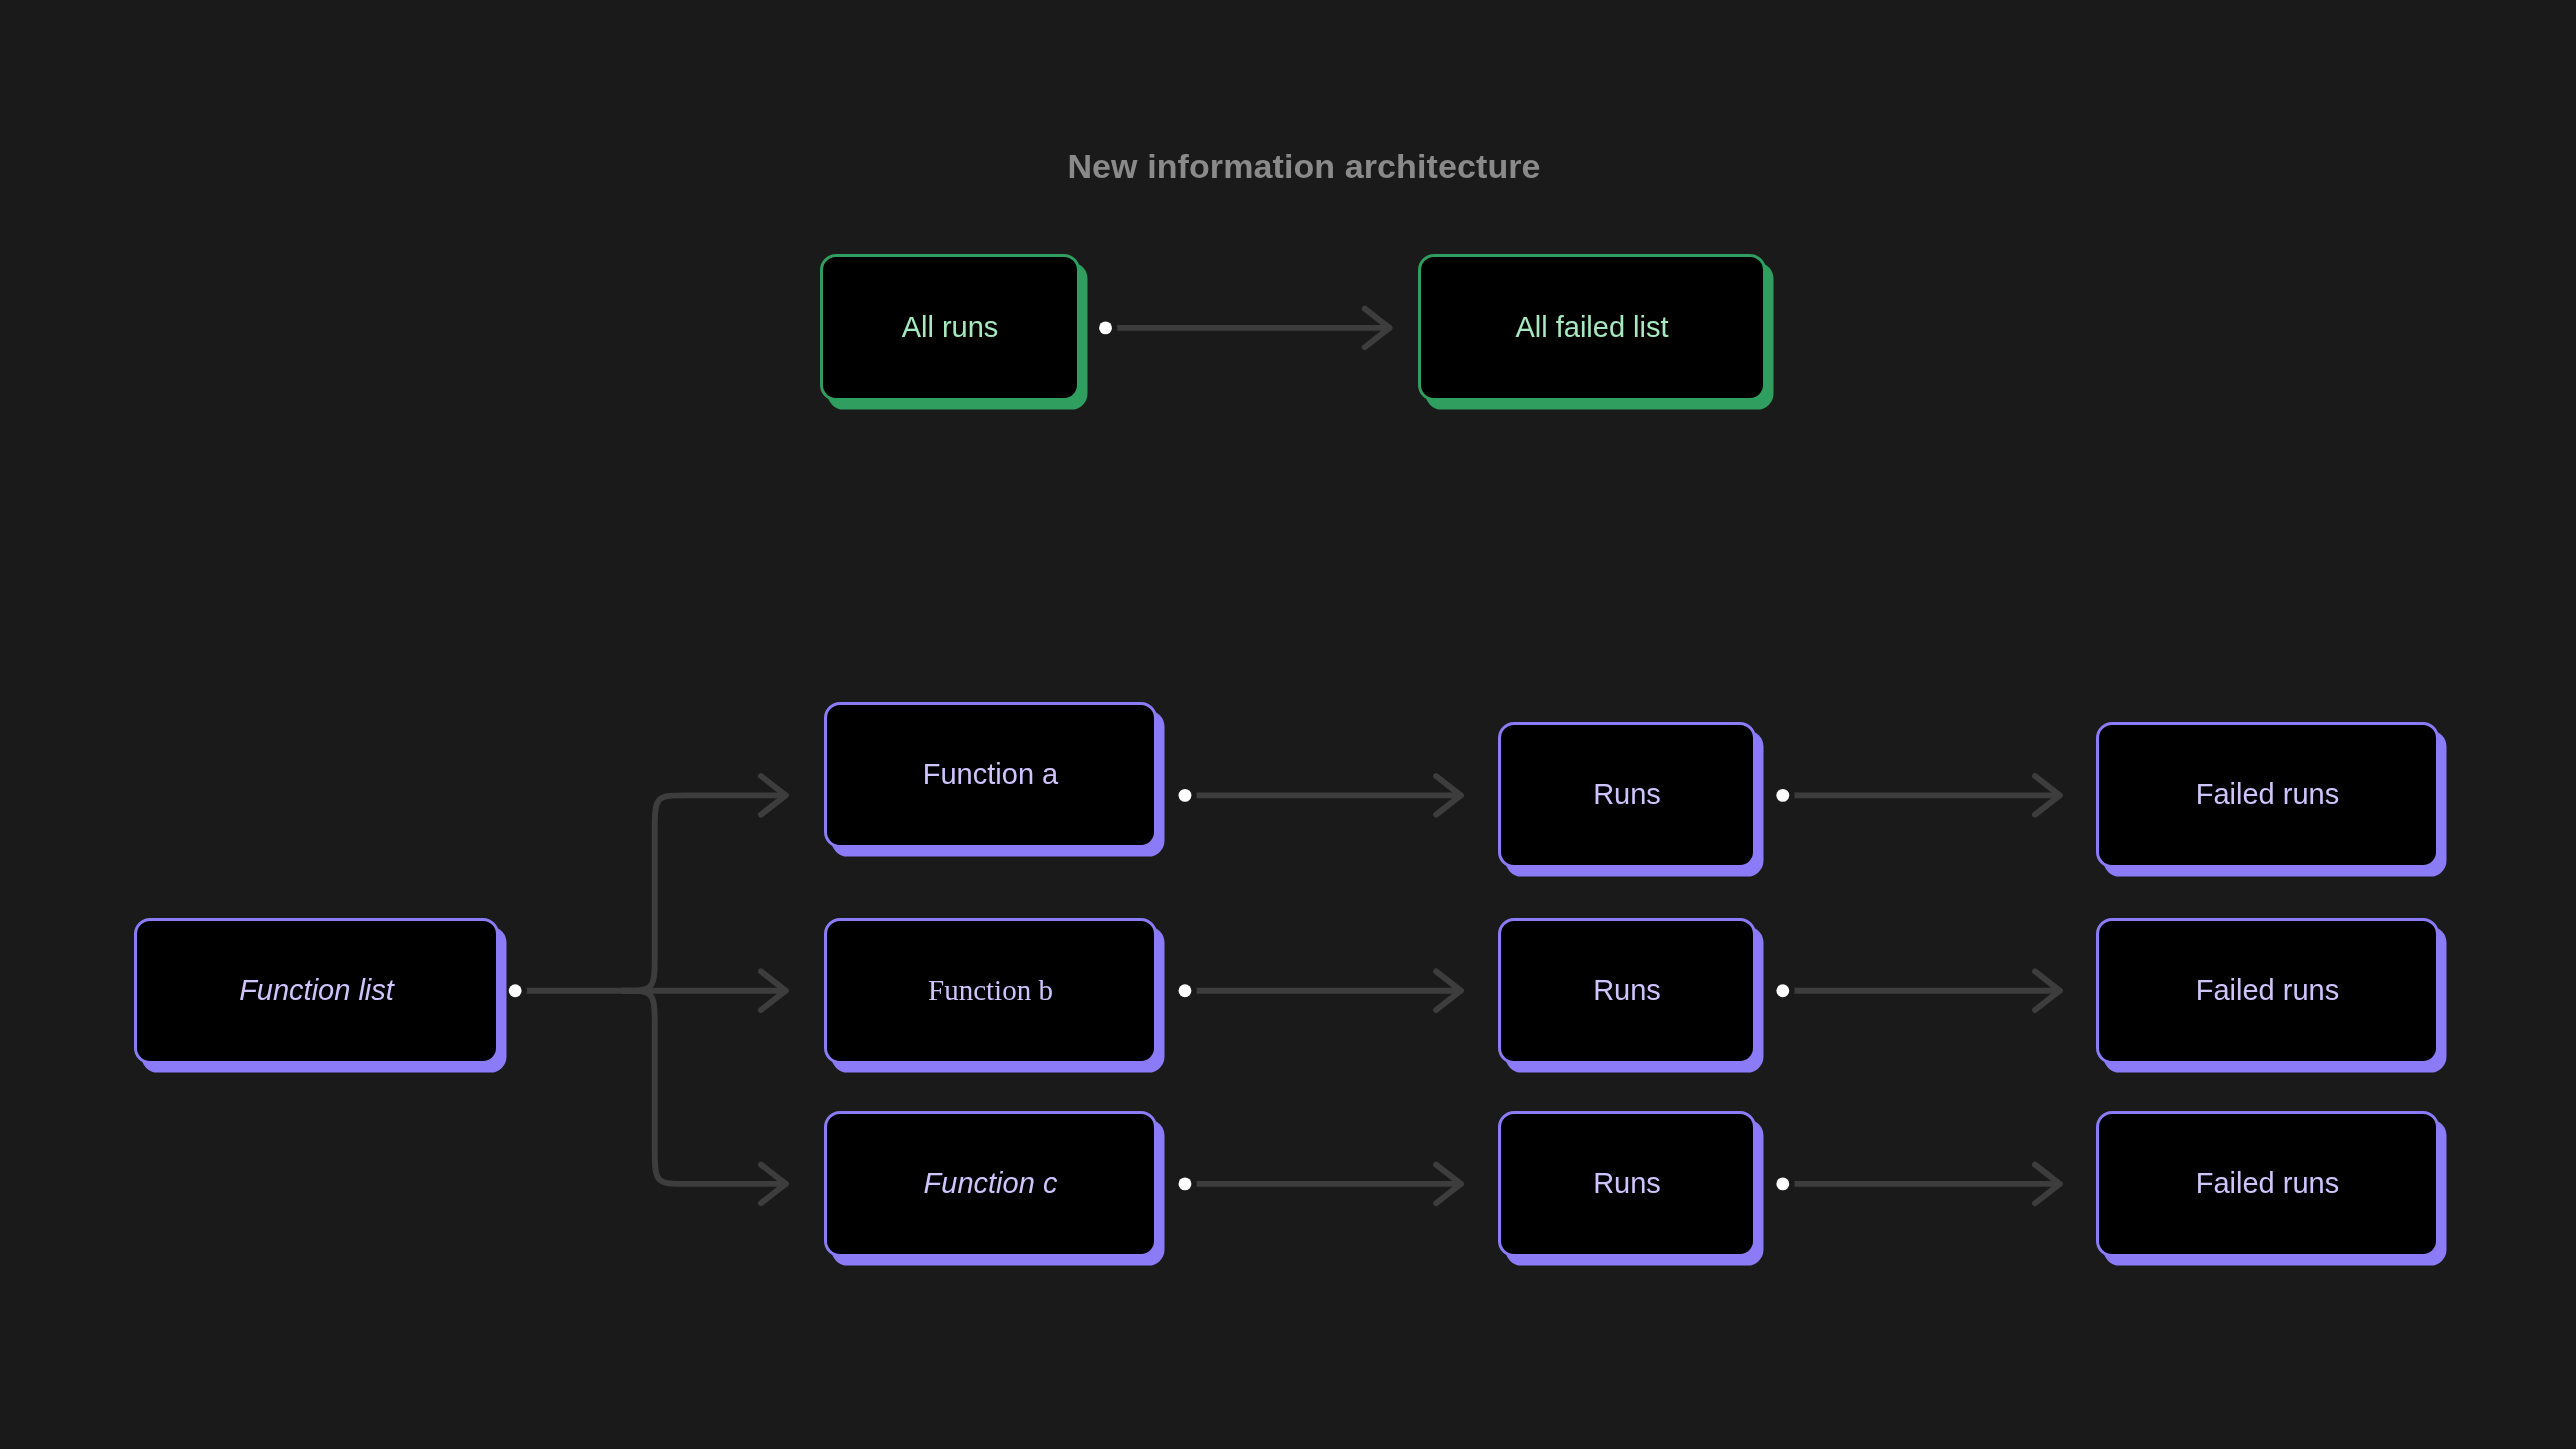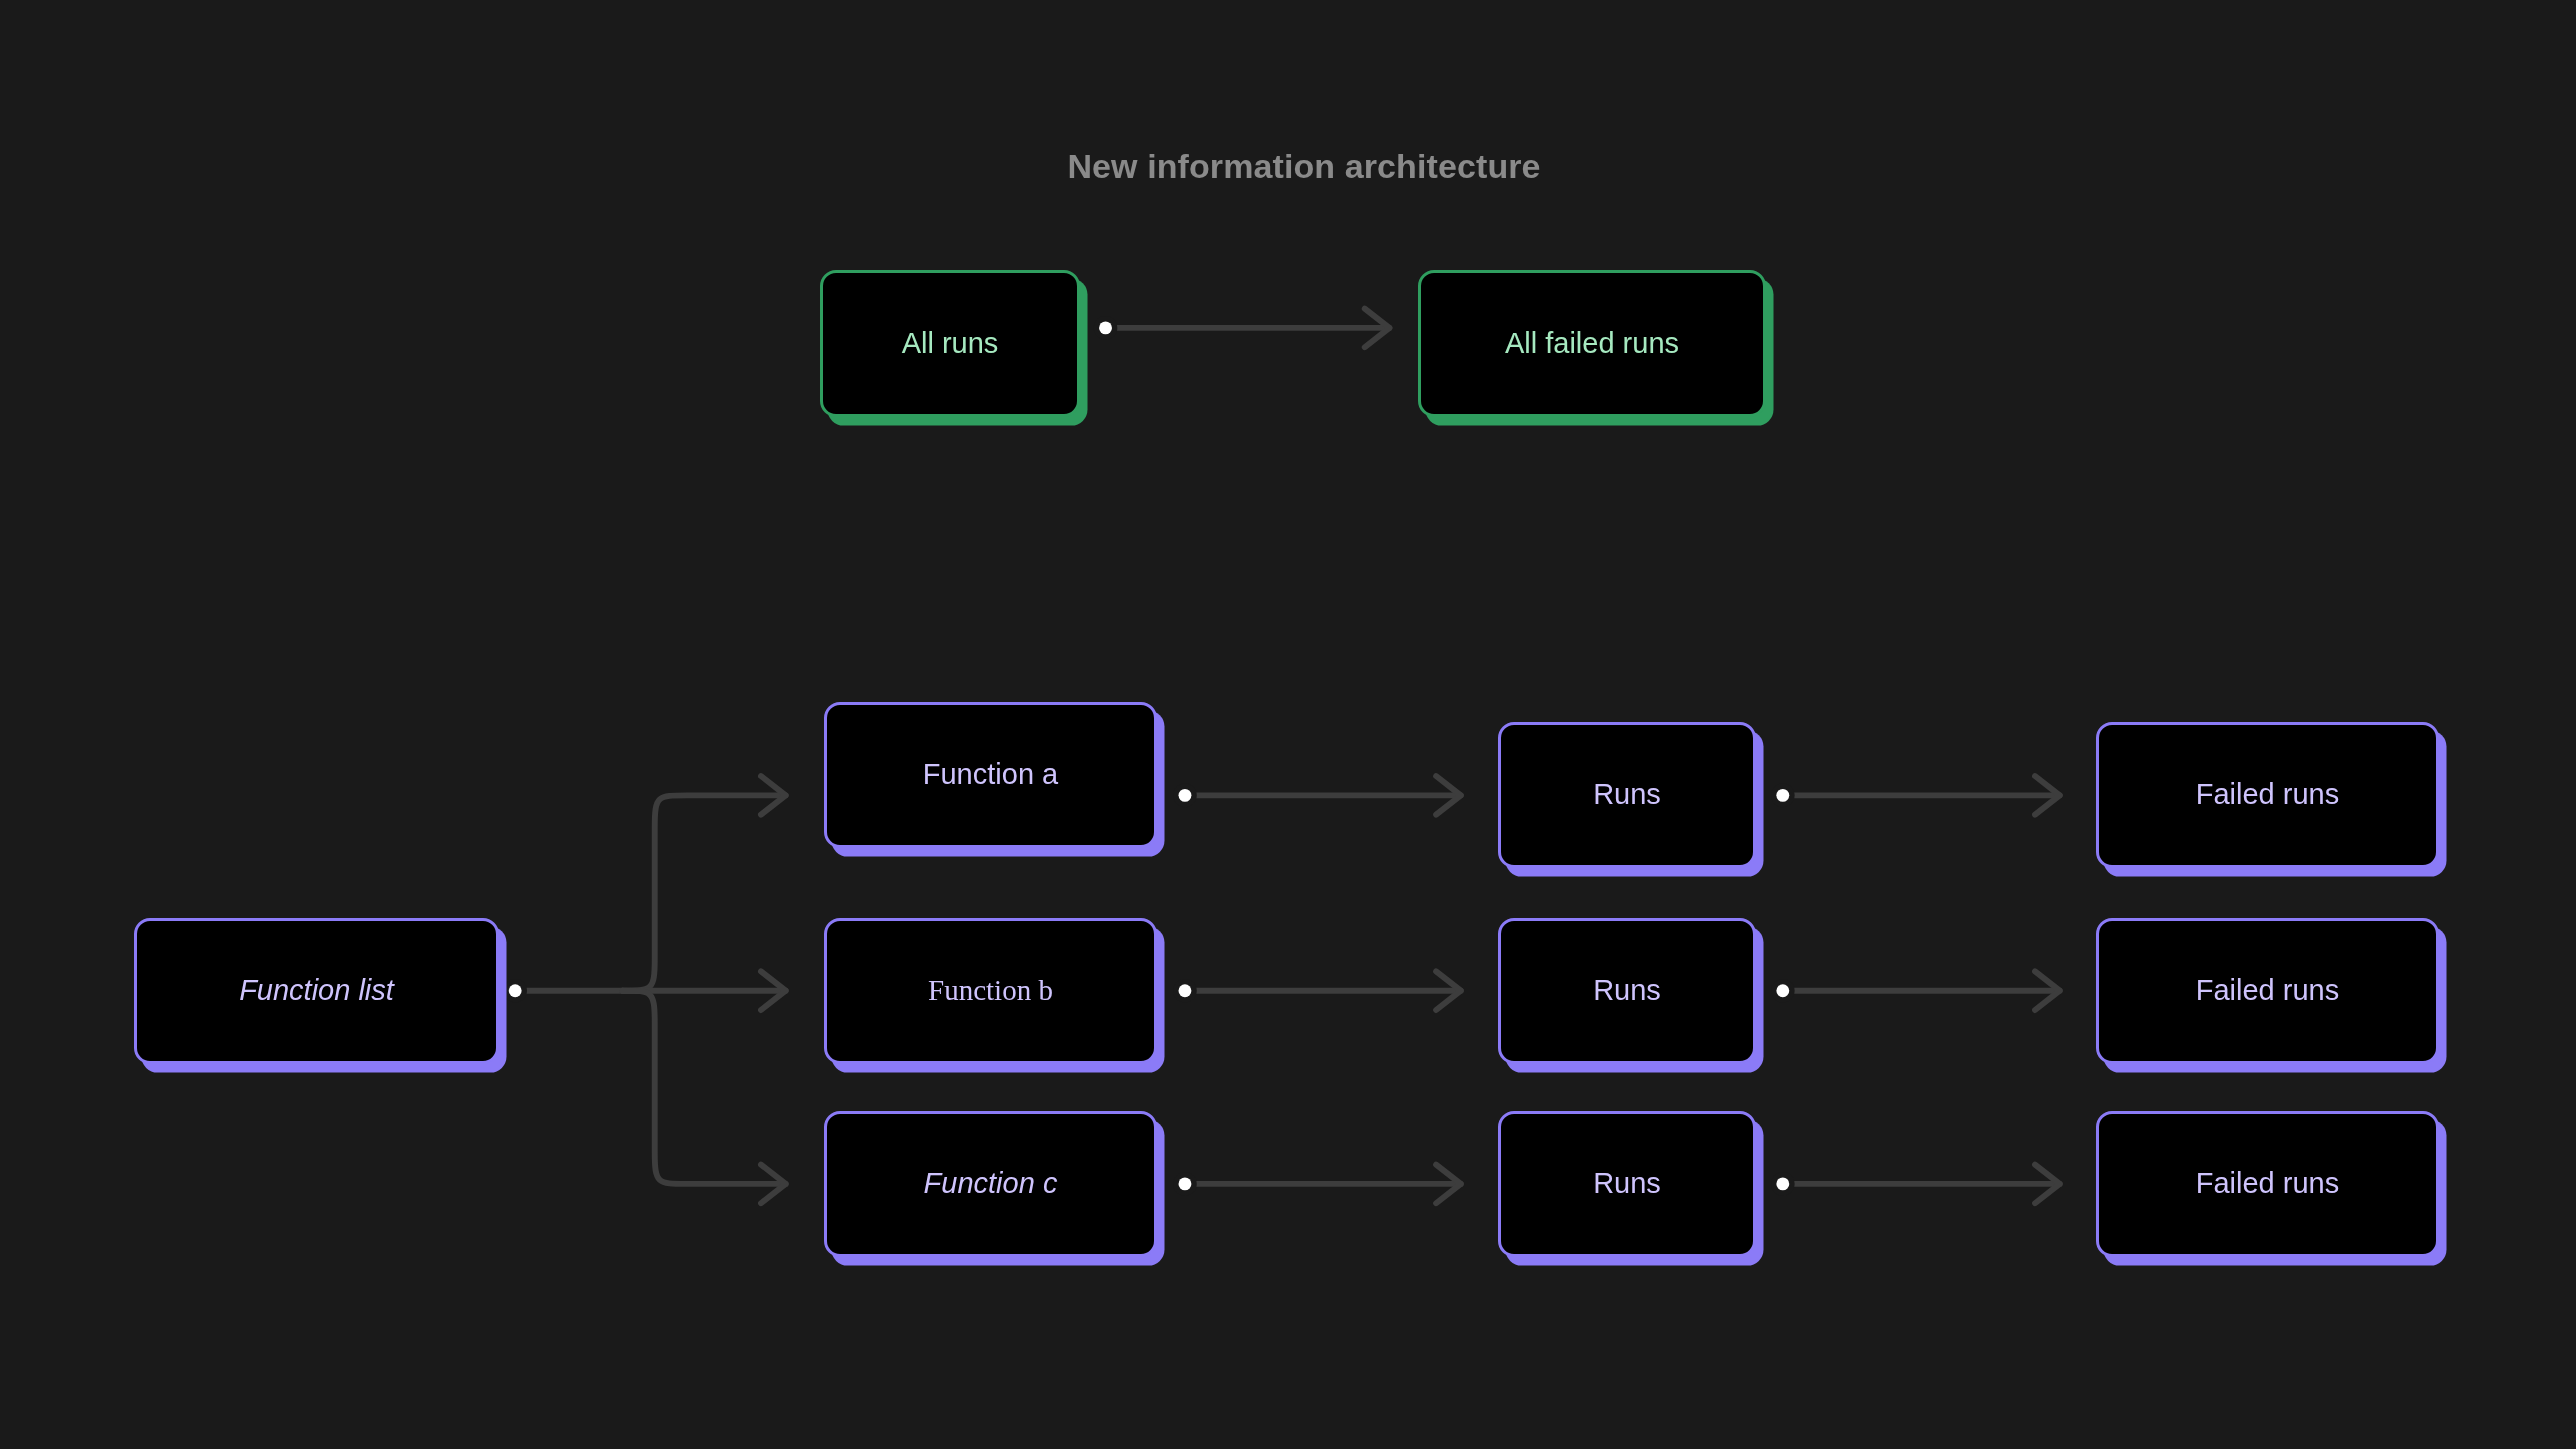--- a/index.html
+++ b/index.html
@@ -54,21 +54,20 @@
     font-size: 29px;
     font-weight: 400;
     line-height: 1.1;
     white-space: nowrap;
     z-index: 3;
   }
   .node.green {
     border: 3.8px solid #2f9e5f;
     color: #a6e9c0;
     box-shadow: 7.5px 8.6px 0 0 #2f9e5f;
-    margin-top: 16px;
   }
   .node.purple {
     border: 3.8px solid #8b7bf7;
     color: #cfc4fd;
     box-shadow: 7.5px 8.6px 0 0 #8b7bf7;
   }
 </style>
 </head>
 <body>
 
@@ -145,21 +144,21 @@
     <g>
       <line x1="3322" y1="2206" x2="3838" y2="2206" stroke="#3d3d3d" stroke-width="11" stroke-linecap="round"></line>
       <use href="#arrowhead" x="3838" y="2206"></use>
       <circle cx="3322" cy="2206" r="22" fill="#1a1a1a"></circle>
       <circle cx="3322" cy="2206" r="12" fill="#ffffff"></circle>
     </g>
   </svg>
 
   <div class="node green" style="left:820px; top:254px; width:260px; height:147px;">All runs</div>
 
-  <div class="node green" style="left:1418px; top:254px; width:348px; height:147px;">All failed runs</div>
+  <div class="node green" style="left:1418px; top:254px; width:348px; height:147px;">All failed list</div>
 
   <div class="node purple" style="left:134px; top:918px; width:365px; height:146px;font-style:italic;">Function list</div>
 
   <div class="node purple" style="left:824px; top:702px; width:333px; height:146px;">Function a</div>
   <div class="node purple" style="left:1498px; top:722px; width:258px; height:146px;">Runs</div>
   <div class="node purple" style="left:2096px; top:722px; width:343px; height:146px;">Failed runs</div>
 
   <div class="node purple" style="left:824px; top:918px; width:333px; height:146px;font-family:Liberation Serif, serif;">Function b</div>
   <div class="node purple" style="left:1498px; top:918px; width:258px; height:146px;">Runs</div>
   <div class="node purple" style="left:2096px; top:918px; width:343px; height:146px;">Failed runs</div>

